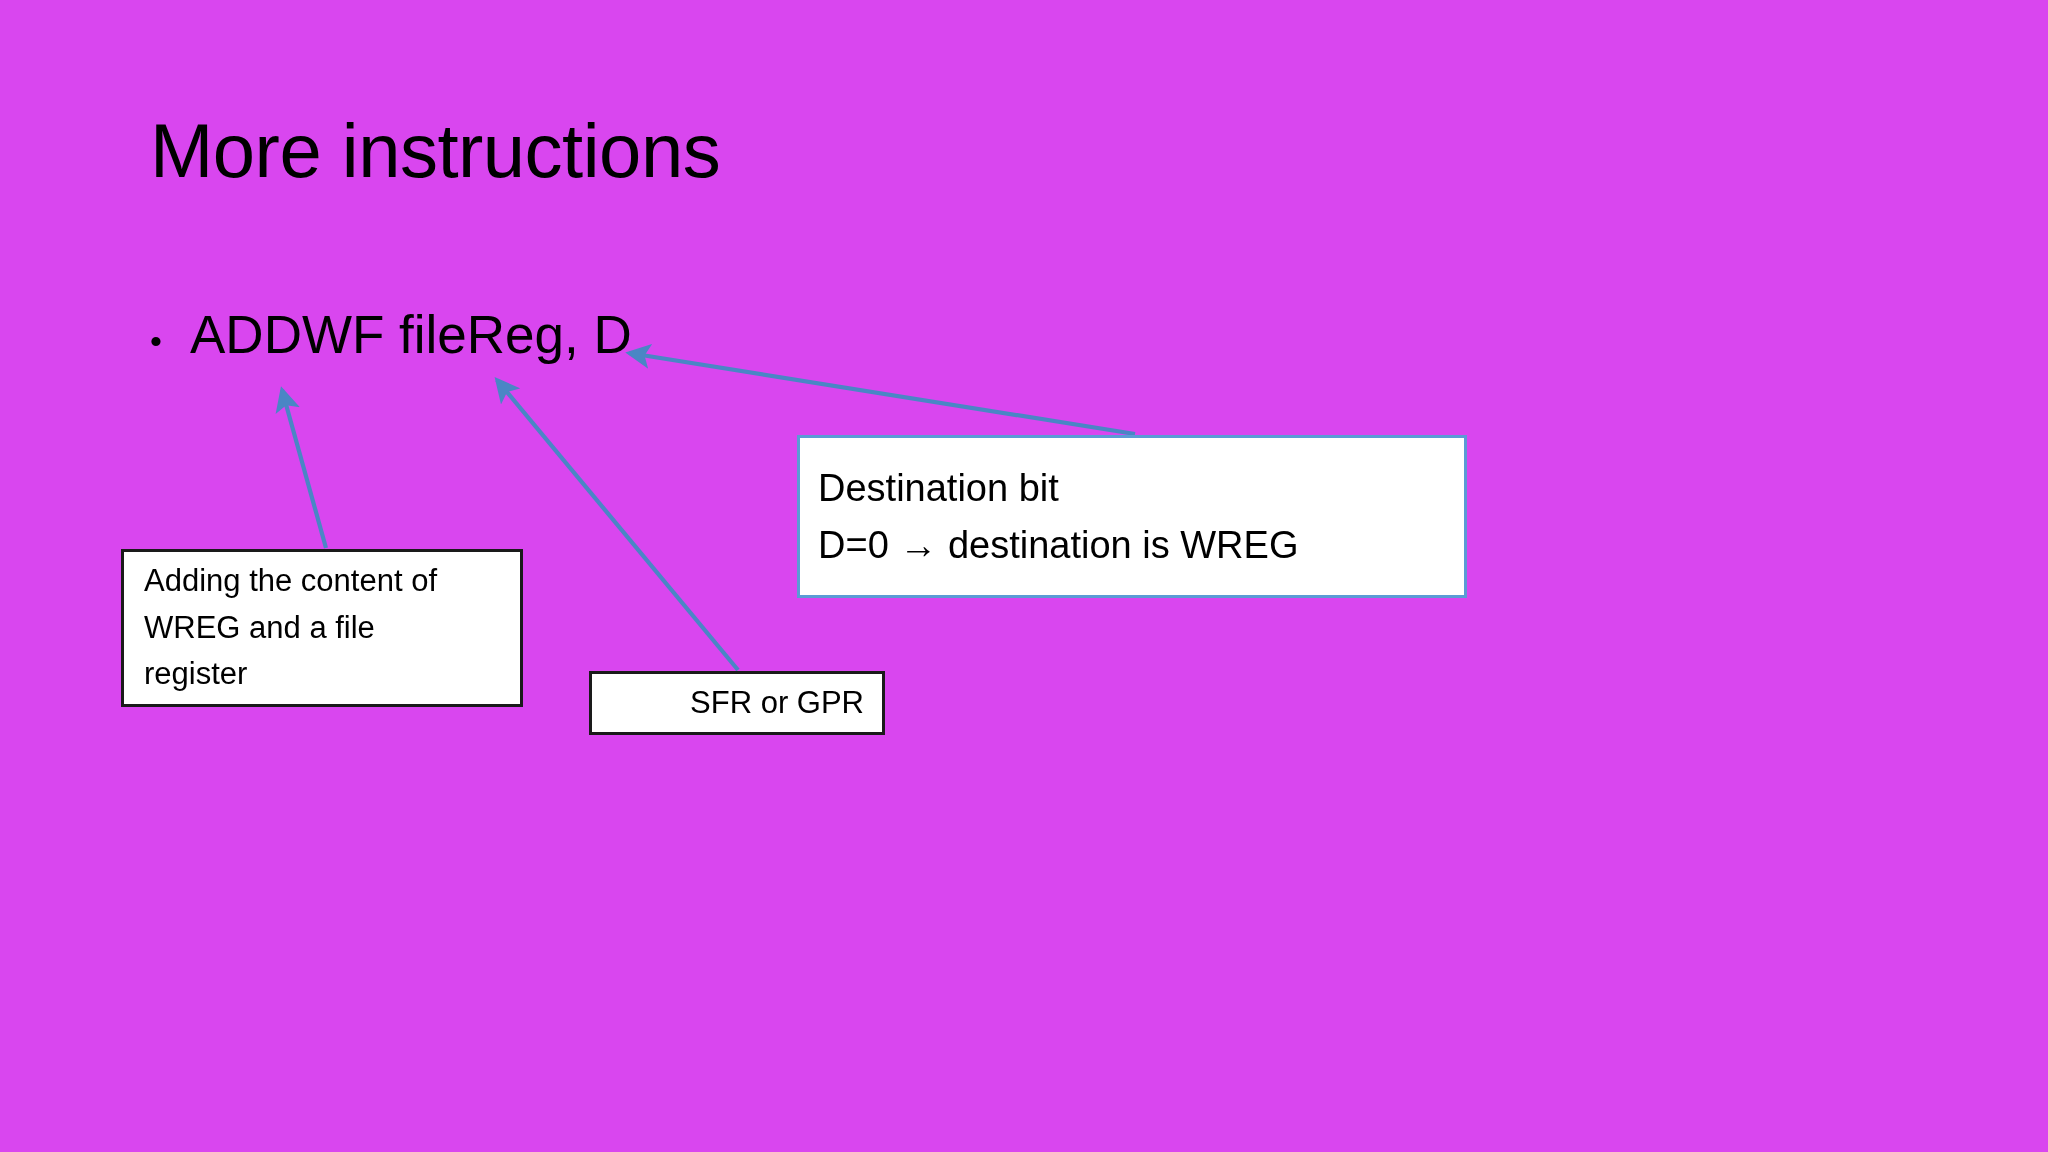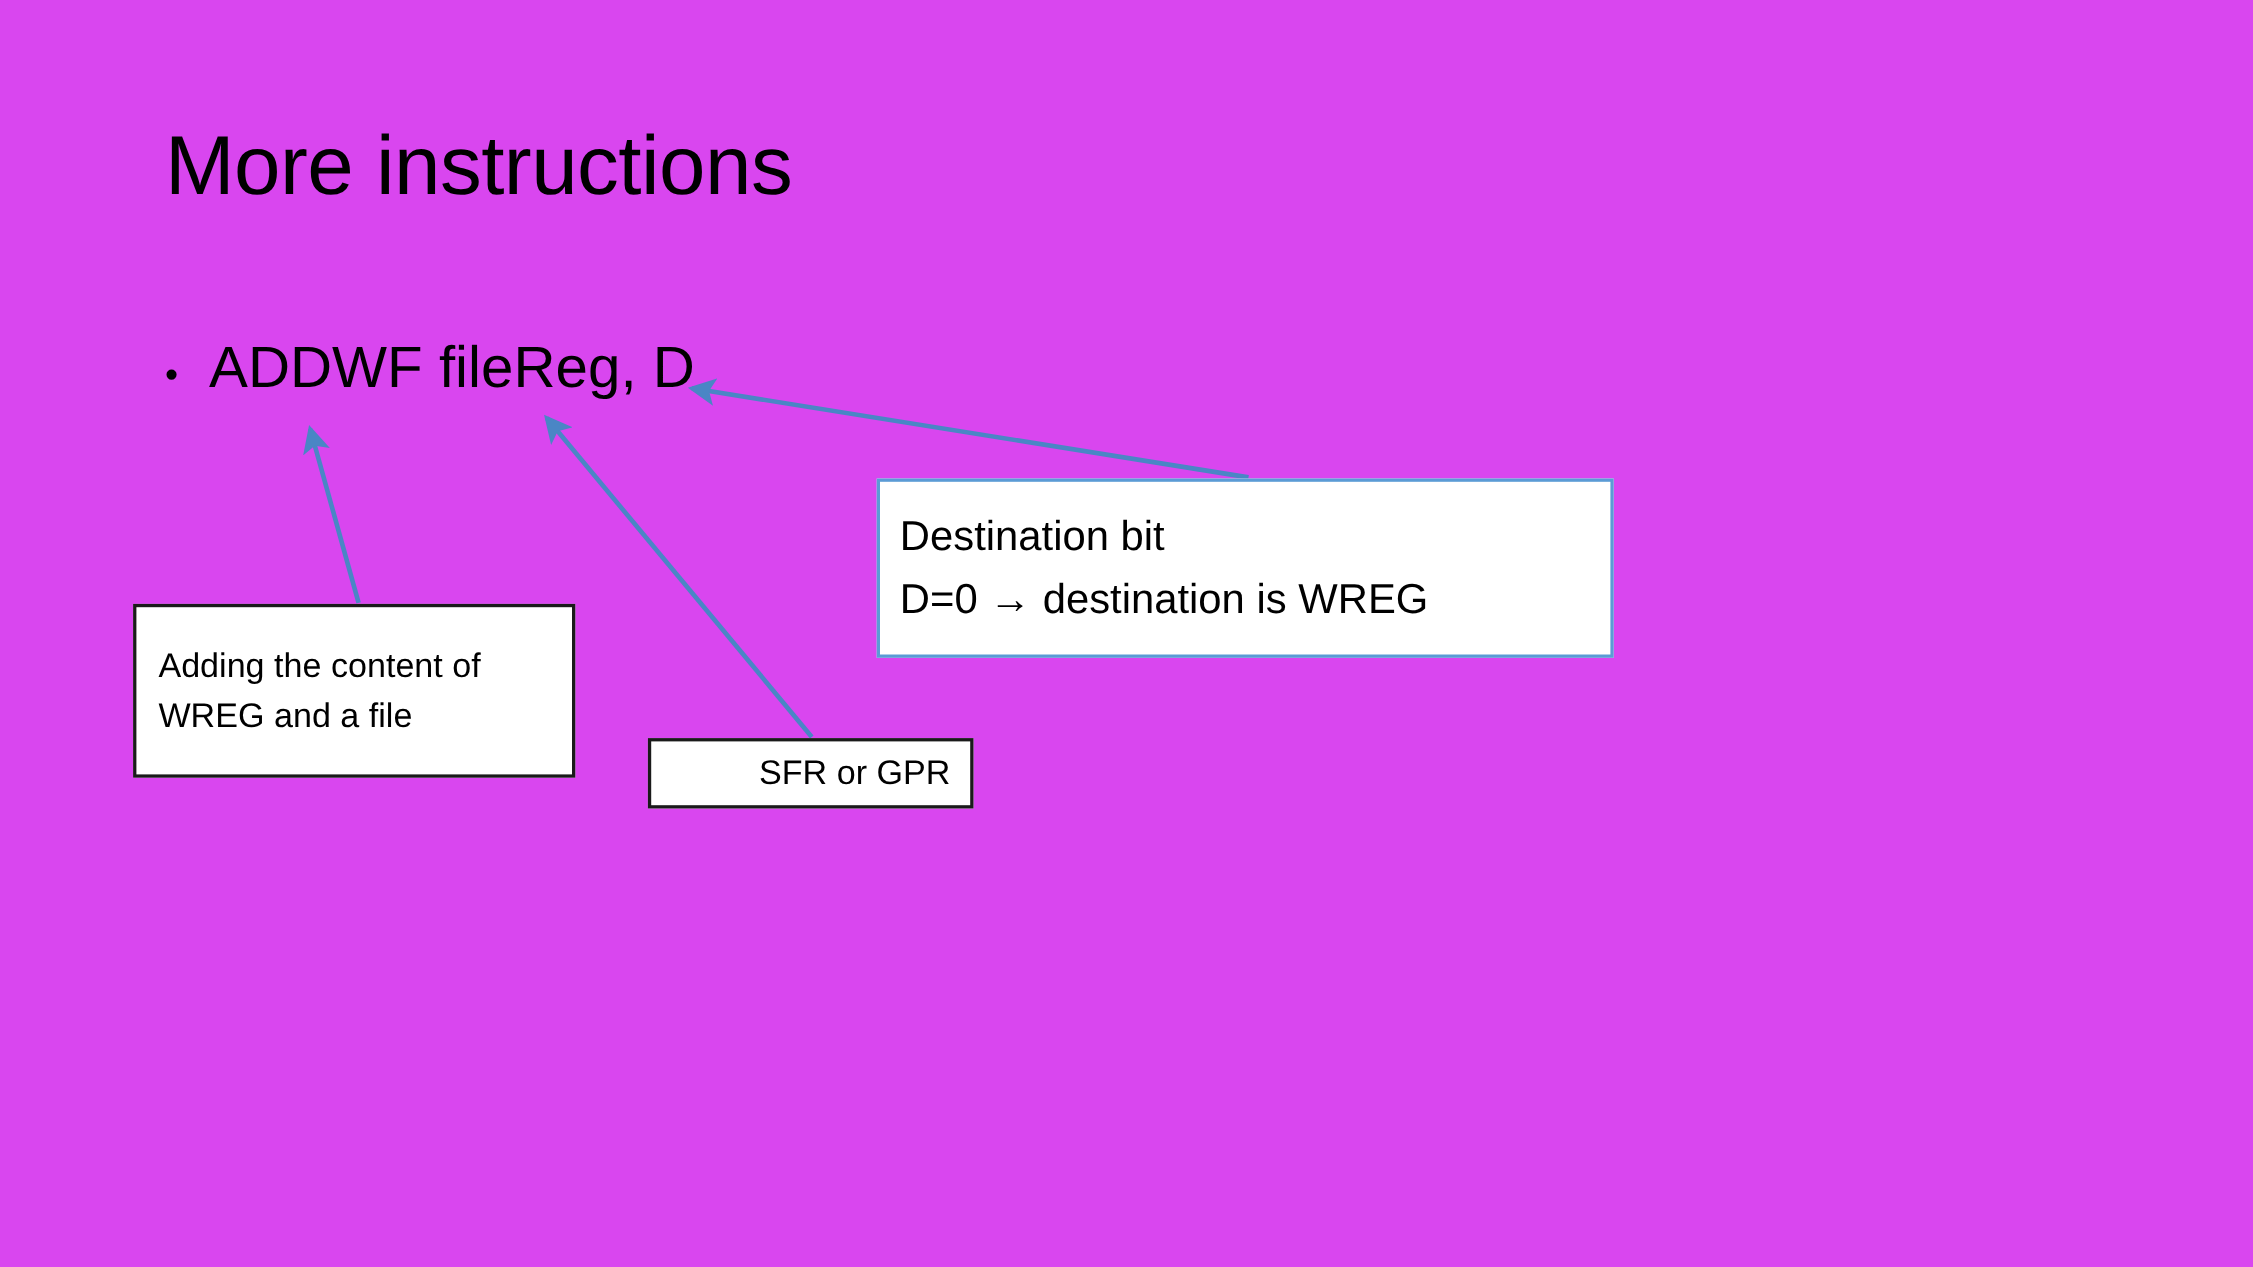--- a/index.html
+++ b/index.html
@@ -156,19 +156,20 @@
   </svg>
 
   <div class="callout" id="callout-destination">
     <div class="callout-line">Destination bit</div>
     <div class="callout-line">D=0 → destination is WREG</div>
   </div>
 
   <div class="callout" id="callout-adding">
     <div class="callout-line">Adding the content of</div>
     <div class="callout-line">WREG and a file</div>
+    <div class="callout-line">register</div>
   </div>
 
   <div class="callout" id="callout-sfr">
     <div class="callout-line">SFR or GPR</div>
   </div>
 
 </div>
 
 </body></html>

